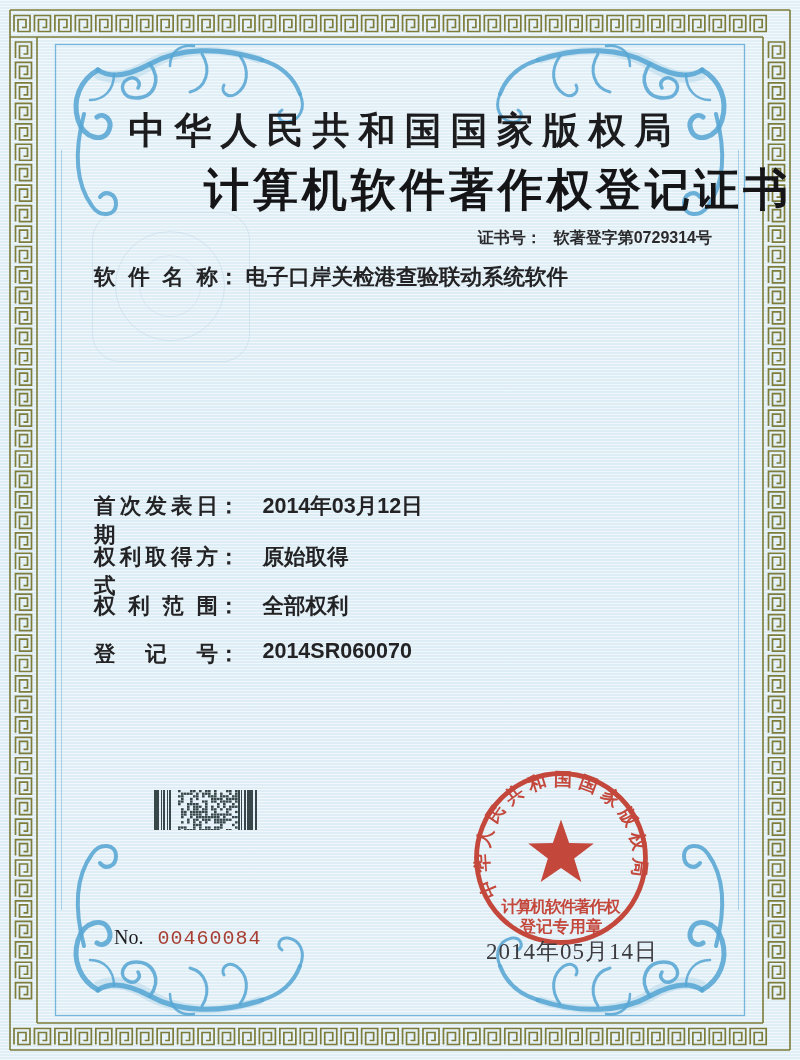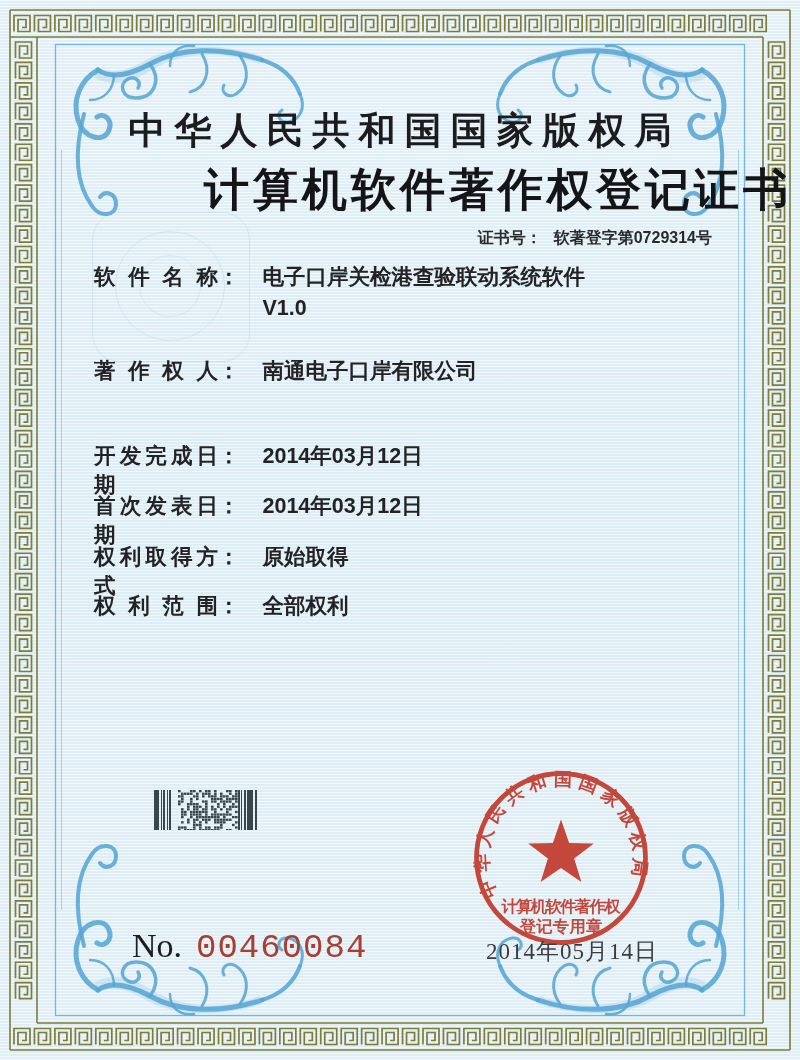--- a/index.html
+++ b/index.html
@@ -54,21 +54,21 @@
   .certno .val{margin-left:12px;}
 
   .row{position:absolute;left:94px;color:#232325;font-size:21.5px;font-weight:700;}
   .row .lbl{
     display:inline-block;width:124px;
     text-align:justify;text-align-last:justify;
     vertical-align:top;
   }
   .row .colon{display:inline-block;vertical-align:top;}
   .row .val{display:inline-block;margin-left:17px;vertical-align:top;}
-  .vlines{display:inline-block;margin-left:17px;vertical-align:top;line-height:30.5px;}
+  .vlines{display:inline-block;vertical-align:top;line-height:30.5px;}
   .vlines div{white-space:nowrap;}
 
   .statement{
     position:absolute;left:73px;top:682px;width:664px;
     font-size:21.5px;font-weight:600;color:#232325;
     line-height:51px;text-align:justify;text-indent:2.5em;
   }
 
   .barcode-wrap{position:absolute;left:154px;top:790px;width:110px;height:40px;}
 
@@ -76,21 +76,21 @@
   .seal-ring{stroke:var(--seal,#c23b2e);fill:none;stroke-width:5;}
   .seal-star{fill:var(--seal,#c23b2e);}
   .seal-text{fill:var(--seal,#c23b2e);font-weight:bold;
     font-family:"Liberation Serif","DejaVu Serif",serif;}
 
   .seal-date{
     position:absolute;left:486px;top:936px;width:220px;
     font-family:"Liberation Serif","DejaVu Serif",serif;
     font-size:23px;color:#3c3c40;letter-spacing:1px;
   }
-  .serial{position:absolute;left:132px;top:926px;font-size:34px;}
+  .serial{position:absolute;left:114px;top:926px;font-size:20px;}
   .serial .prefix{
     font-family:"Liberation Serif","DejaVu Serif",serif;color:#1d1d1f;
   }
   .serial .num{
     font-family:"Liberation Mono","DejaVu Sans Mono",monospace;
     color:var(--serial,#a83f33);margin-left:14px;letter-spacing:1px;
   }
 </style>
 </head>
 <body>
@@ -165,49 +165,44 @@
   <div class="authority">中华人民共和国国家版权局</div>
   <div class="cert-title">计算机软件著作权登记证书</div>
   <div class="certno">
     <span class="lblno">证书号：</span><span class="val">软著登字第0729314号</span>
   </div>
 
   <div class="row" style="top:262px">
     <span class="lbl">软件名称</span><span class="colon">：</span>
     <span class="vlines">
       <div>电子口岸关检港查验联动系统软件</div>
-      <div>V1.0</div>
     </span>
   </div>
 
-  <div class="row" style="top:356px">
-    <span class="lbl">著作权人</span><span class="colon">：</span>
-    <span class="val">南通电子口岸有限公司</span>
-  </div>
-
-  <div class="row" style="top:441px">
-    <span class="lbl">开发完成日期</span><span class="colon">：</span>
-    <span class="val">2014年03月12日</span>
-  </div>
+
 
   <div class="row" style="top:491px">
     <span class="lbl">首次发表日期</span><span class="colon">：</span>
     <span class="val">2014年03月12日</span>
   </div>
 
   <div class="row" style="top:542px">
     <span class="lbl">权利取得方式</span><span class="colon">：</span>
     <span class="val">原始取得</span>
   </div>
 
   <div class="row" style="top:591px">
     <span class="lbl">权利范围</span><span class="colon">：</span>
     <span class="val">全部权利</span>
   </div>
 
+  <div class="row" style="top:639px">
+    <span class="lbl">登记号</span><span class="colon">：</span>
+    <span class="val">2014SR060070</span>
+  </div>
 
 
   <div class="barcode-wrap">
     <svg id="barcode-art" width="110" height="40" viewBox="0 0 110 40">
         <rect x="0" y="0" width="5" height="40" fill="#37474a"></rect>
         <rect x="7" y="0" width="1" height="40" fill="#37474a"></rect>
         <rect x="9" y="0" width="2" height="40" fill="#37474a"></rect>
         <rect x="13" y="0" width="1" height="40" fill="#37474a"></rect>
         <rect x="15" y="0" width="2" height="40" fill="#37474a"></rect>
         <rect x="24" y="0" width="2.6" height="2.3" fill="#37474a"></rect>

